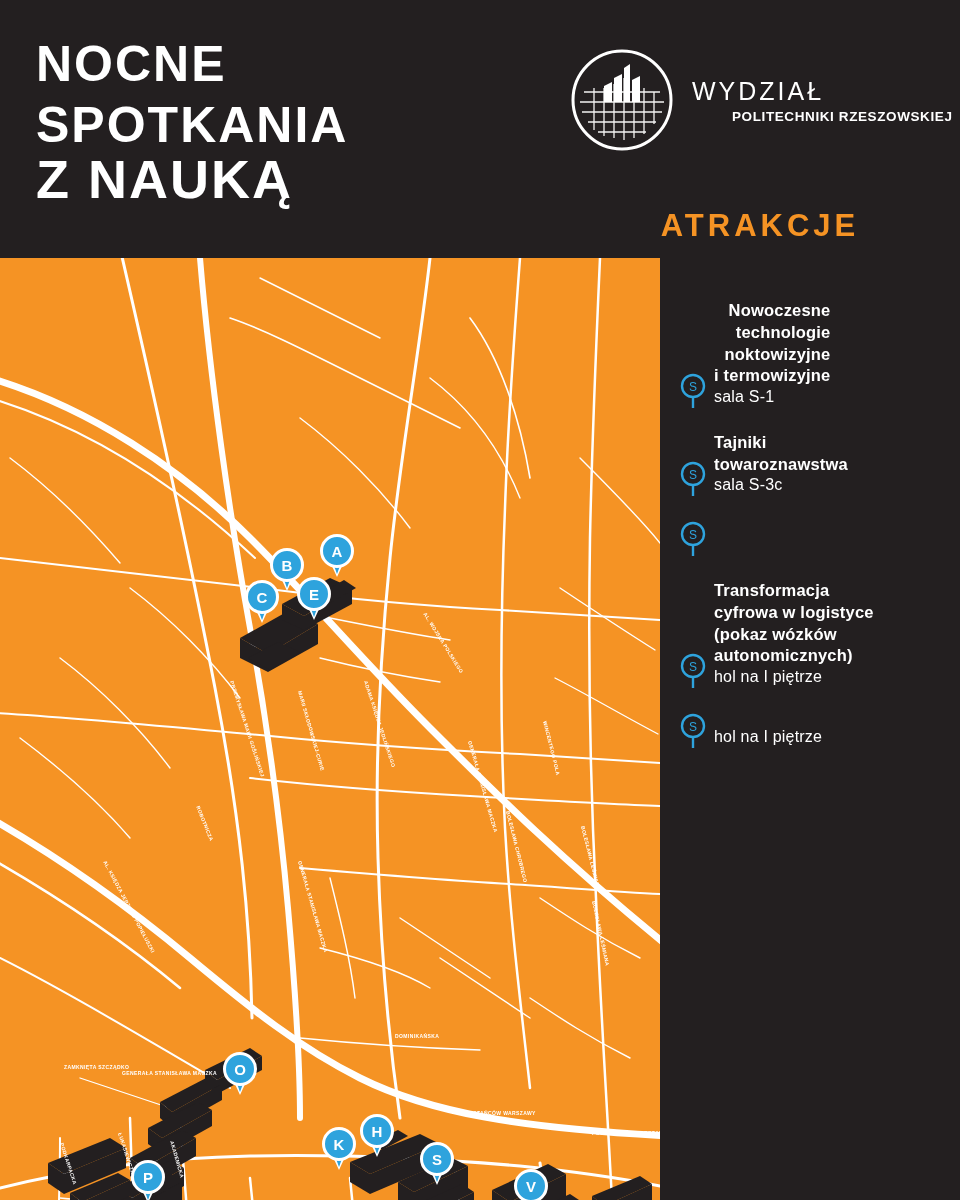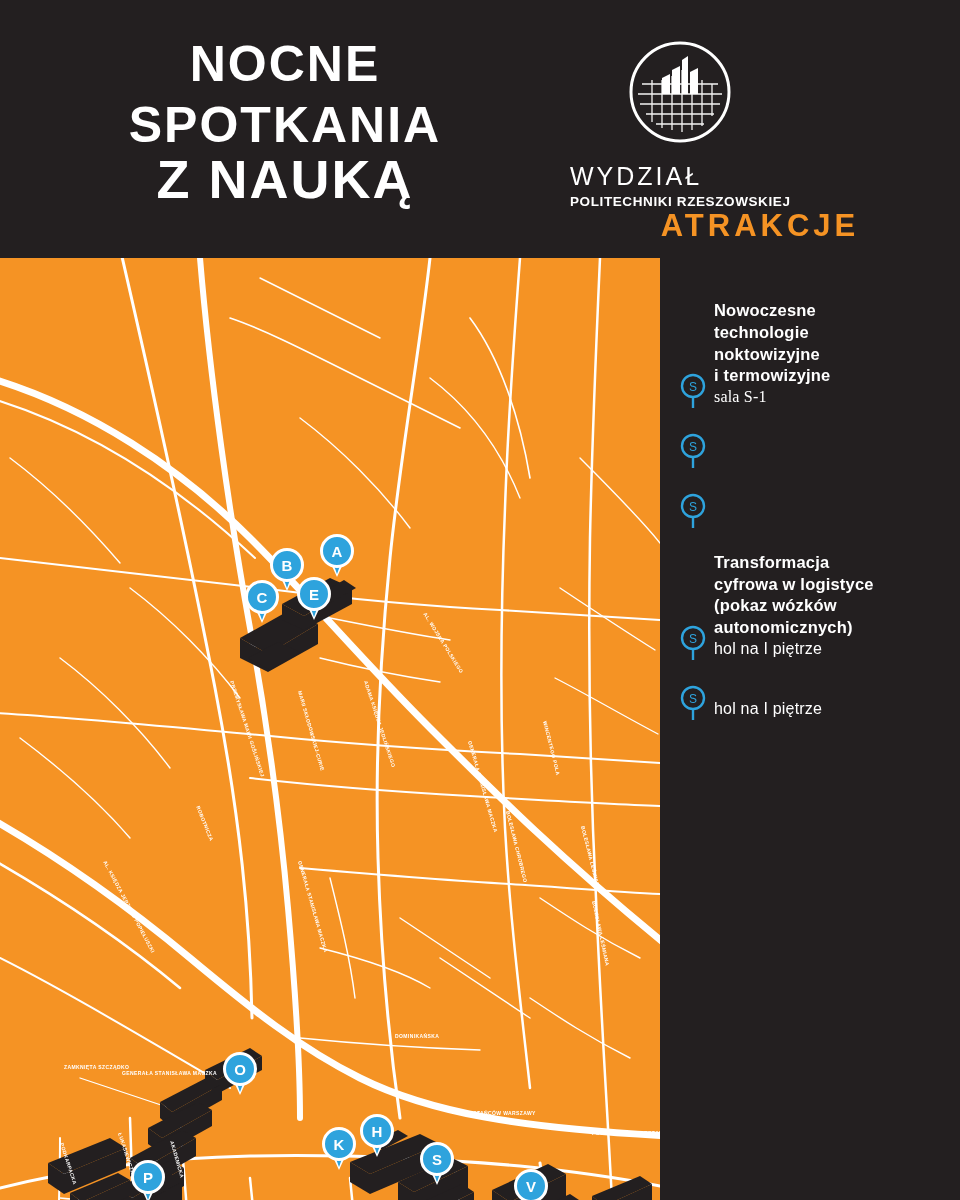--- a/index.html
+++ b/index.html
@@ -16,23 +16,23 @@
   }
 
   
   .header {
     position: absolute; left: 0; top: 0;
     width: 960px; height: 258px;
     background: #231f20;
   }
   .title-block {
     position: absolute;
-    left: 25px; top: 38px;
+    left: 36px; top: 38px;
     width: 520px;
-    text-align: center;
+    text-align: left;
     color: #ffffff;
   }
   .title-line {
     font-weight: bold;
     letter-spacing: 2px;
     line-height: 1.04;
     text-transform: uppercase;
   }
   .t1 { font-size: 50px; }
   .t2 { font-size: 50px; margin-top: 9px; }
@@ -40,31 +40,30 @@
   .edition {
     margin-top: 10px;
     color: #f59324;
     font-size: 17px;
     letter-spacing: 3px;
     font-weight: bold;
   }
 
   .logo-block {
     position: absolute;
-    left: 570px; top: 40px;
+    left: 570px; top: 48px;
     display: flex;
     align-items: center;
     gap: 18px;
-    flex-direction: column;
   }
   .logo-mark { width: 104px; height: 104px; flex: 0 0 104px; }
   .logo-text { color: #fff; }
   .logo-l1 { font-size: 25px; letter-spacing: 3px; font-weight: normal; }
   .logo-l2 { font-size: 28px; letter-spacing: 2px; font-weight: bold; }
-  .logo-l3 { font-size: 13.5px; letter-spacing: 0.6px; font-weight: bold; margin-top: 3px; }
+  .logo-l3 { font-size: 13.5px; letter-spacing: 0.6px; font-weight: bold; margin-top: 3px; margin-left: 40px; }
 
   .attractions-title {
     position: absolute;
     left: 560px; top: 208px;
     width: 400px;
     text-align: center;
     color: #f59324;
     font-size: 31px;
     font-weight: bold;
     letter-spacing: 4px;
@@ -453,36 +452,41 @@
 
       <div class="legend-item">
         <span class="legend-pin">
           <svg width="30" height="38" viewBox="0 0 30 38">
             <circle cx="15" cy="14" r="11" fill="none" stroke="#2ea3dd" stroke-width="2.4"></circle>
             <text x="15" y="19" text-anchor="middle" font-family="Liberation Sans, sans-serif" font-size="12" fill="#2ea3dd">S</text>
             <line x1="15" y1="25" x2="15" y2="36" stroke="#2ea3dd" stroke-width="2.4"></line>
           </svg>
         </span>
         <span class="legend-texts">
-          <span class="legend-name" style="white-space:pre-line; display:block;">Nowoczesne
+          <span class="legend-name" style="white-space:pre-line; display:block;text-align:right;">Nowoczesne
 technologie
 noktowizyjne
 i termowizyjne</span>
-          <span class="legend-room" style="display:block;font-family:Liberation Serif, serif;">sala S-1</span>
+          <span class="legend-room" style="display:block;">sala S-1</span>
         </span>
       </div>
 
       <div class="legend-item">
         <span class="legend-pin">
           <svg width="30" height="38" viewBox="0 0 30 38">
             <circle cx="15" cy="14" r="11" fill="none" stroke="#2ea3dd" stroke-width="2.4"></circle>
             <text x="15" y="19" text-anchor="middle" font-family="Liberation Sans, sans-serif" font-size="12" fill="#2ea3dd">S</text>
             <line x1="15" y1="25" x2="15" y2="36" stroke="#2ea3dd" stroke-width="2.4"></line>
           </svg>
         </span>
+        <span class="legend-texts">
+          <span class="legend-name" style="white-space:pre-line; display:block;">Tajniki
+towaroznawstwa</span>
+          <span class="legend-room" style="display:block;">sala S-3c</span>
+        </span>
       </div>
 
       <div class="legend-item">
         <span class="legend-pin">
           <svg width="30" height="38" viewBox="0 0 30 38">
             <circle cx="15" cy="14" r="11" fill="none" stroke="#2ea3dd" stroke-width="2.4"></circle>
             <text x="15" y="19" text-anchor="middle" font-family="Liberation Sans, sans-serif" font-size="12" fill="#2ea3dd">S</text>
             <line x1="15" y1="25" x2="15" y2="36" stroke="#2ea3dd" stroke-width="2.4"></line>
           </svg>
         </span>

